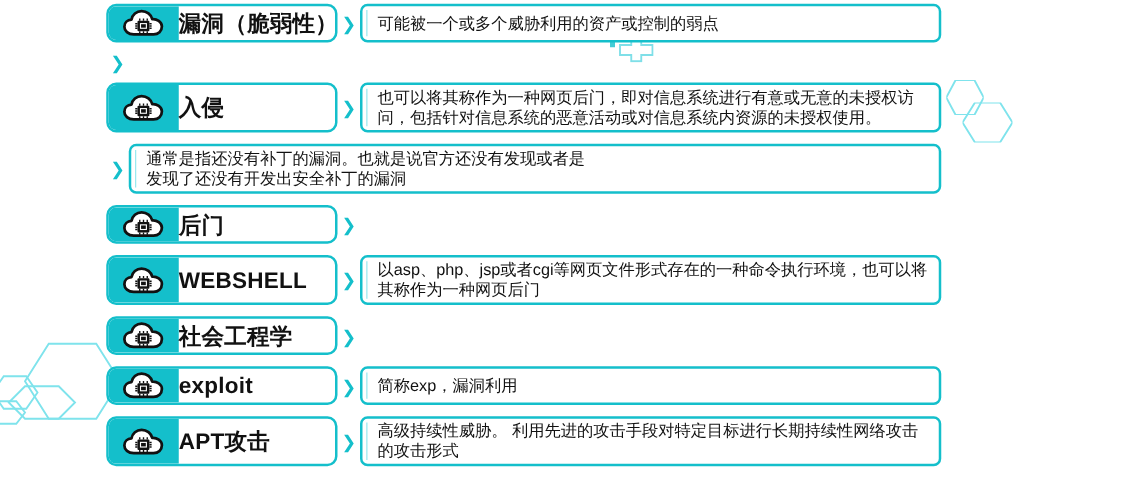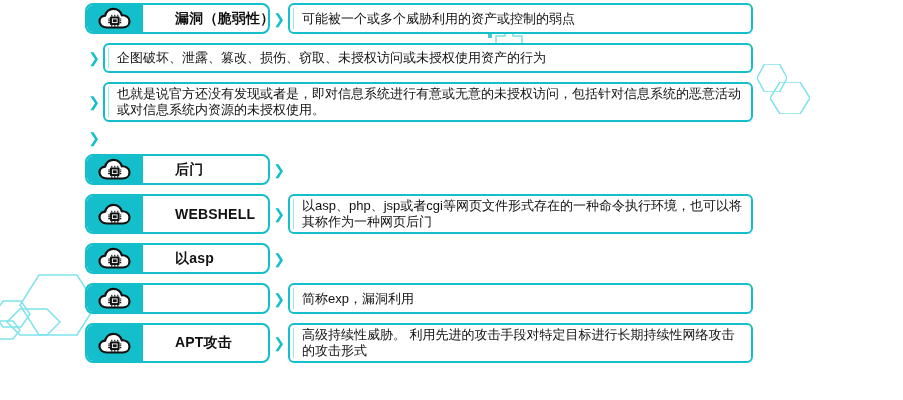--- a/index.html
+++ b/index.html
@@ -19,21 +19,21 @@
     width:185px;flex:0 0 185px;box-sizing:border-box;
     background:#fff;border:2px solid #14bfcb;border-radius:8px;
     display:flex;align-items:stretch;overflow:hidden;
   }
   .icon-cell{
     width:56px;flex:0 0 56px;background:#14bfcb;
     display:flex;align-items:center;justify-content:center;
   }
   .label-text{
     flex:1;display:flex;align-items:center;
-    font-size:14px;font-weight:700;letter-spacing:.2px;white-space:nowrap;margin-left:32px;
+    font-size:18px;font-weight:700;letter-spacing:.2px;white-space:nowrap;
   }
   .chev-cell{
     width:18px;flex:0 0 18px;display:flex;align-items:center;justify-content:center;
     color:#14bfcb;font-size:14px;font-weight:700;line-height:1;
   }
   .desc-box{
     flex:1;box-sizing:border-box;min-height:30px;position:relative;
     background:#fff;border:2px solid #14bfcb;border-radius:6px;
     display:flex;align-items:center;padding:2px 8px 2px 12px;
   }
@@ -89,34 +89,51 @@
         <div class="label-text">漏洞（脆弱性）</div>
       </div>
       <div class="chev-cell">❯</div>
       <div class="desc-box">
         <span class="desc-text">可能被一个或多个威胁利用的资产或控制的弱点</span>
       </div>
     </div>
 
     <div class="row">
       <div class="chev-cell">❯</div>
-      <div class="desc-box">
-        <span class="desc-text">企图破坏、泄露、篡改、损伤、窃取、未授权访问或未授权使用资产的行为</span>
-      </div>
-    </div>
-
-    <div class="row">
-      <div class="chev-cell">❯</div>
-      <div class="desc-box">
-        <span class="desc-text">也就是说官方还没有发现或者是，即对信息系统进行有意或无意的未授权访问，包括针对信息系统的恶意活动或对信息系统内资源的未授权使用。</span>
-      </div>
-    </div>
-
-    <div class="row">
-      <div class="chev-cell">❯</div>
+    </div>
+
+    <div class="row">
+      <div class="label-box">
+        <div class="icon-cell">
+          <svg width="38" height="27" viewBox="0 0 38 27">
+            <path d="M11 22.5 C6.5 22.5 3.5 19.8 3.5 16.3 C3.5 13.1 6 10.9 9.2 10.7 C9.8 6.7 13.2 3.8 17.3 3.8 C21.5 3.8 24.9 6.6 25.8 10.3 C29.4 10 33.5 12.3 33.5 16.2 C33.5 19.9 30.7 22.5 26.8 22.5 Z" fill="#ffffff" stroke="#111" stroke-width="2.2" stroke-linejoin="round"></path>
+            <rect x="14" y="11.5" width="9.5" height="8.5" rx="0.8" fill="#111"></rect>
+            <rect x="16.4" y="13.9" width="4.7" height="3.7" fill="none" stroke="#fff" stroke-width="0.9"></rect>
+            <g stroke="#111" stroke-width="1.1">
+              <path d="M15.8 9.7v1.8 M18.8 9.7v1.8 M21.8 9.7v1.8"></path>
+              <path d="M15.8 20v1.8 M18.8 20v1.8 M21.8 20v1.8"></path>
+              <path d="M12.2 14h1.8 M12.2 15.8h1.8 M12.2 17.6h1.8"></path>
+              <path d="M23.5 14h1.8 M23.5 15.8h1.8 M23.5 17.6h1.8"></path>
+            </g>
+          </svg>
+        </div>
+        <div class="label-text">入侵</div>
+      </div>
+      <div class="chev-cell">❯</div>
+      <div class="desc-box">
+        <span class="desc-text">也可以将其称作为一种网页后门，即对信息系统进行有意或无意的未授权访问，包括针对信息系统的恶意活动或对信息系统内资源的未授权使用。</span>
+      </div>
+    </div>
+
+    <div class="row">
+      <div class="chev-cell">❯</div>
+      <div class="desc-box">
+        <span class="desc-text">通常是指还没有补丁的漏洞。也就是说官方还没有发现或者是
+发现了还没有开发出安全补丁的漏洞</span>
+      </div>
     </div>
 
     <div class="row">
       <div class="label-box">
         <div class="icon-cell">
           <svg width="38" height="27" viewBox="0 0 38 27">
             <path d="M11 22.5 C6.5 22.5 3.5 19.8 3.5 16.3 C3.5 13.1 6 10.9 9.2 10.7 C9.8 6.7 13.2 3.8 17.3 3.8 C21.5 3.8 24.9 6.6 25.8 10.3 C29.4 10 33.5 12.3 33.5 16.2 C33.5 19.9 30.7 22.5 26.8 22.5 Z" fill="#ffffff" stroke="#111" stroke-width="2.2" stroke-linejoin="round"></path>
             <rect x="14" y="11.5" width="9.5" height="8.5" rx="0.8" fill="#111"></rect>
             <rect x="16.4" y="13.9" width="4.7" height="3.7" fill="none" stroke="#fff" stroke-width="0.9"></rect>
             <g stroke="#111" stroke-width="1.1">
@@ -163,40 +180,41 @@
             <rect x="14" y="11.5" width="9.5" height="8.5" rx="0.8" fill="#111"></rect>
             <rect x="16.4" y="13.9" width="4.7" height="3.7" fill="none" stroke="#fff" stroke-width="0.9"></rect>
             <g stroke="#111" stroke-width="1.1">
               <path d="M15.8 9.7v1.8 M18.8 9.7v1.8 M21.8 9.7v1.8"></path>
               <path d="M15.8 20v1.8 M18.8 20v1.8 M21.8 20v1.8"></path>
               <path d="M12.2 14h1.8 M12.2 15.8h1.8 M12.2 17.6h1.8"></path>
               <path d="M23.5 14h1.8 M23.5 15.8h1.8 M23.5 17.6h1.8"></path>
             </g>
           </svg>
         </div>
-        <div class="label-text">以asp</div>
-      </div>
-      <div class="chev-cell">❯</div>
-    </div>
-
-    <div class="row">
-      <div class="label-box">
-        <div class="icon-cell">
-          <svg width="38" height="27" viewBox="0 0 38 27">
-            <path d="M11 22.5 C6.5 22.5 3.5 19.8 3.5 16.3 C3.5 13.1 6 10.9 9.2 10.7 C9.8 6.7 13.2 3.8 17.3 3.8 C21.5 3.8 24.9 6.6 25.8 10.3 C29.4 10 33.5 12.3 33.5 16.2 C33.5 19.9 30.7 22.5 26.8 22.5 Z" fill="#ffffff" stroke="#111" stroke-width="2.2" stroke-linejoin="round"></path>
-            <rect x="14" y="11.5" width="9.5" height="8.5" rx="0.8" fill="#111"></rect>
-            <rect x="16.4" y="13.9" width="4.7" height="3.7" fill="none" stroke="#fff" stroke-width="0.9"></rect>
-            <g stroke="#111" stroke-width="1.1">
-              <path d="M15.8 9.7v1.8 M18.8 9.7v1.8 M21.8 9.7v1.8"></path>
-              <path d="M15.8 20v1.8 M18.8 20v1.8 M21.8 20v1.8"></path>
-              <path d="M12.2 14h1.8 M12.2 15.8h1.8 M12.2 17.6h1.8"></path>
-              <path d="M23.5 14h1.8 M23.5 15.8h1.8 M23.5 17.6h1.8"></path>
-            </g>
-          </svg>
-        </div>
+        <div class="label-text">社会工程学</div>
+      </div>
+      <div class="chev-cell">❯</div>
+    </div>
+
+    <div class="row">
+      <div class="label-box">
+        <div class="icon-cell">
+          <svg width="38" height="27" viewBox="0 0 38 27">
+            <path d="M11 22.5 C6.5 22.5 3.5 19.8 3.5 16.3 C3.5 13.1 6 10.9 9.2 10.7 C9.8 6.7 13.2 3.8 17.3 3.8 C21.5 3.8 24.9 6.6 25.8 10.3 C29.4 10 33.5 12.3 33.5 16.2 C33.5 19.9 30.7 22.5 26.8 22.5 Z" fill="#ffffff" stroke="#111" stroke-width="2.2" stroke-linejoin="round"></path>
+            <rect x="14" y="11.5" width="9.5" height="8.5" rx="0.8" fill="#111"></rect>
+            <rect x="16.4" y="13.9" width="4.7" height="3.7" fill="none" stroke="#fff" stroke-width="0.9"></rect>
+            <g stroke="#111" stroke-width="1.1">
+              <path d="M15.8 9.7v1.8 M18.8 9.7v1.8 M21.8 9.7v1.8"></path>
+              <path d="M15.8 20v1.8 M18.8 20v1.8 M21.8 20v1.8"></path>
+              <path d="M12.2 14h1.8 M12.2 15.8h1.8 M12.2 17.6h1.8"></path>
+              <path d="M23.5 14h1.8 M23.5 15.8h1.8 M23.5 17.6h1.8"></path>
+            </g>
+          </svg>
+        </div>
+        <div class="label-text">exploit</div>
       </div>
       <div class="chev-cell">❯</div>
       <div class="desc-box">
         <span class="desc-text">简称exp，漏洞利用</span>
       </div>
     </div>
 
     <div class="row">
       <div class="label-box">
         <div class="icon-cell">

